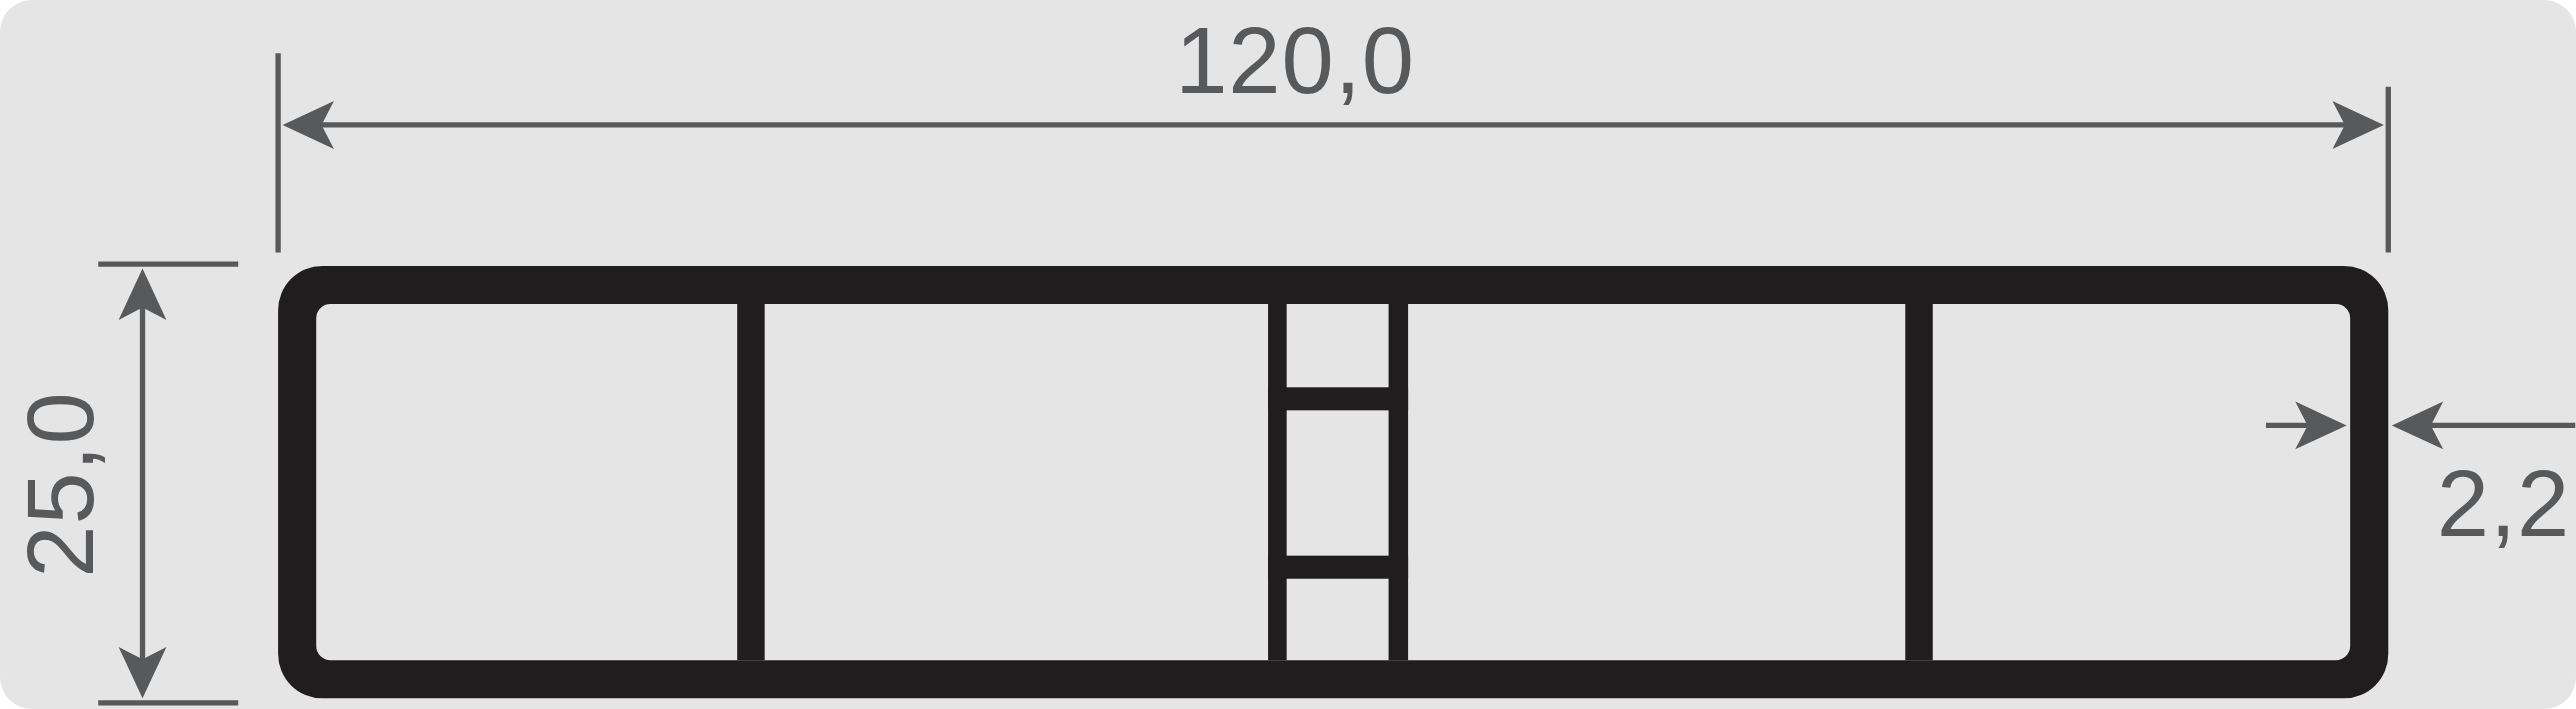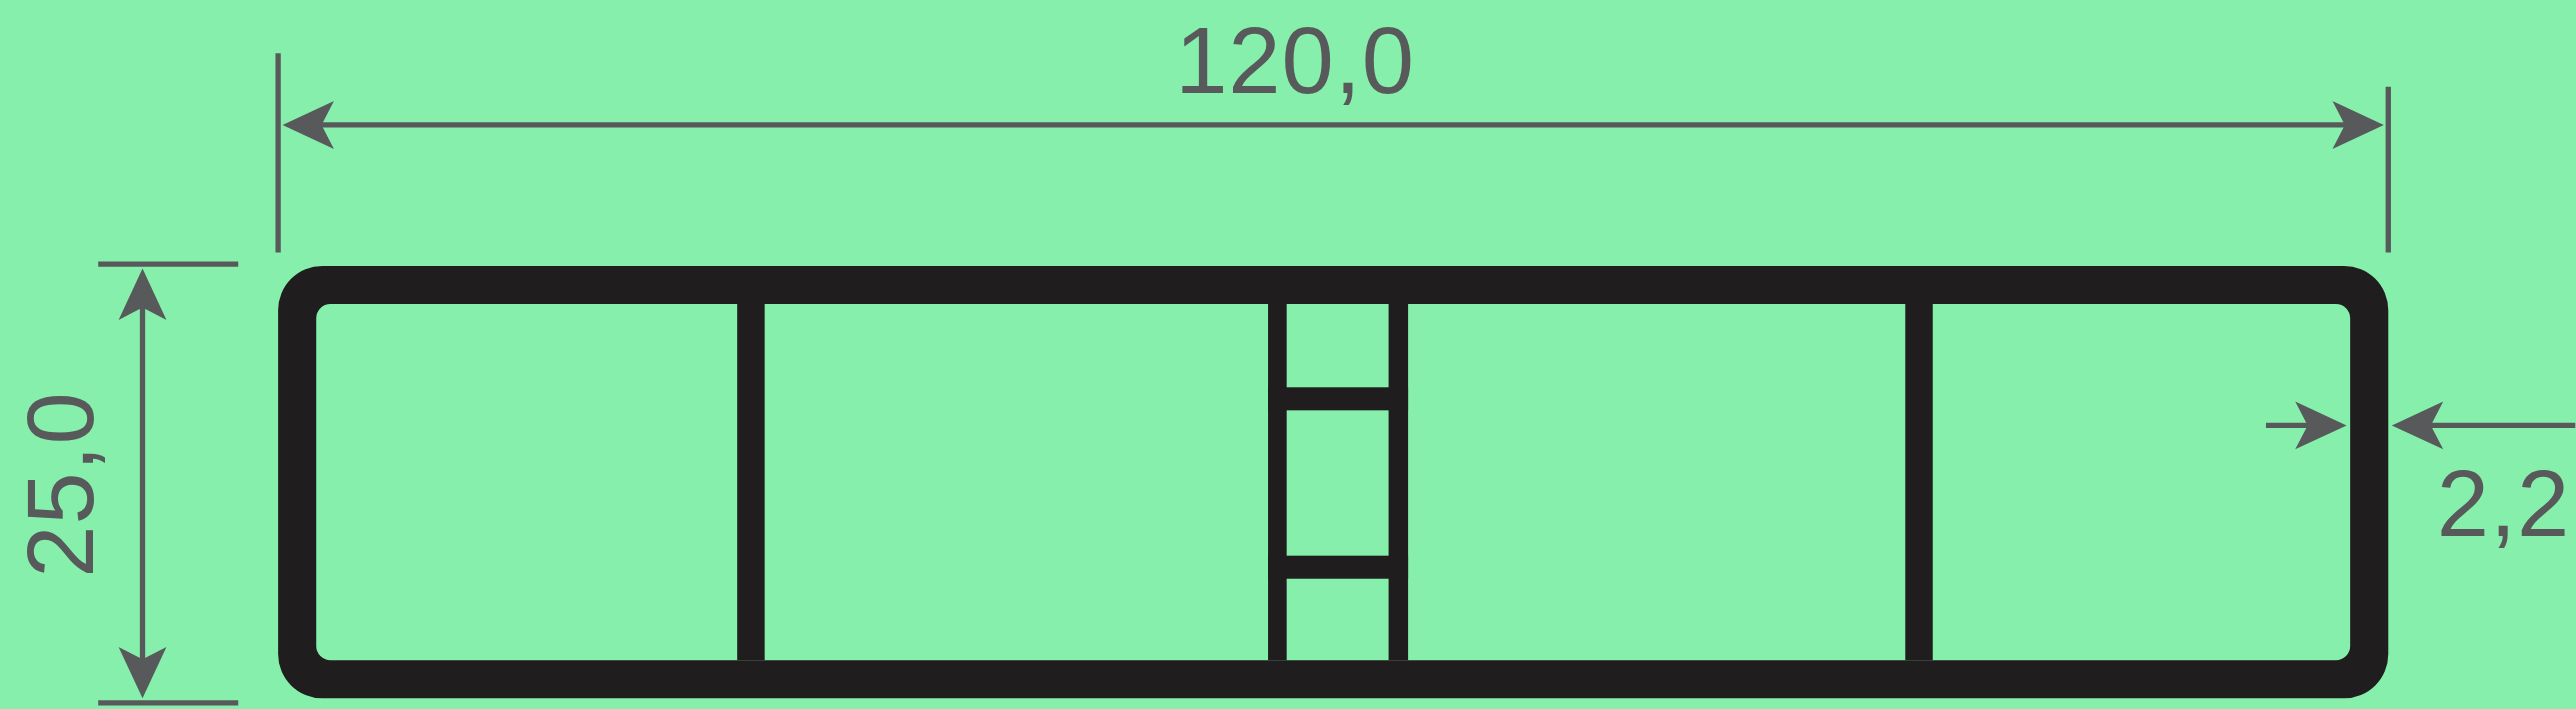--- a/index.html
+++ b/index.html
@@ -3,21 +3,22 @@
 <meta charset="utf-8">
 <style>
   * { margin: 0; padding: 0; box-sizing: border-box; }
   html, body { background: #ffffff; }
   body { overflow: hidden; font-family: "Liberation Sans", sans-serif; }
 
   .canvas {
     position: relative;
     width: 2576px;
     height: 709px;
-    background: #86efac;
+    background: #e5e5e5;
+    border-radius: 32px;
   }
 
   svg.drawing {
     position: absolute;
     left: 0; top: 0;
     width: 2576px;
     height: 709px;
     display: block;
   }
 

